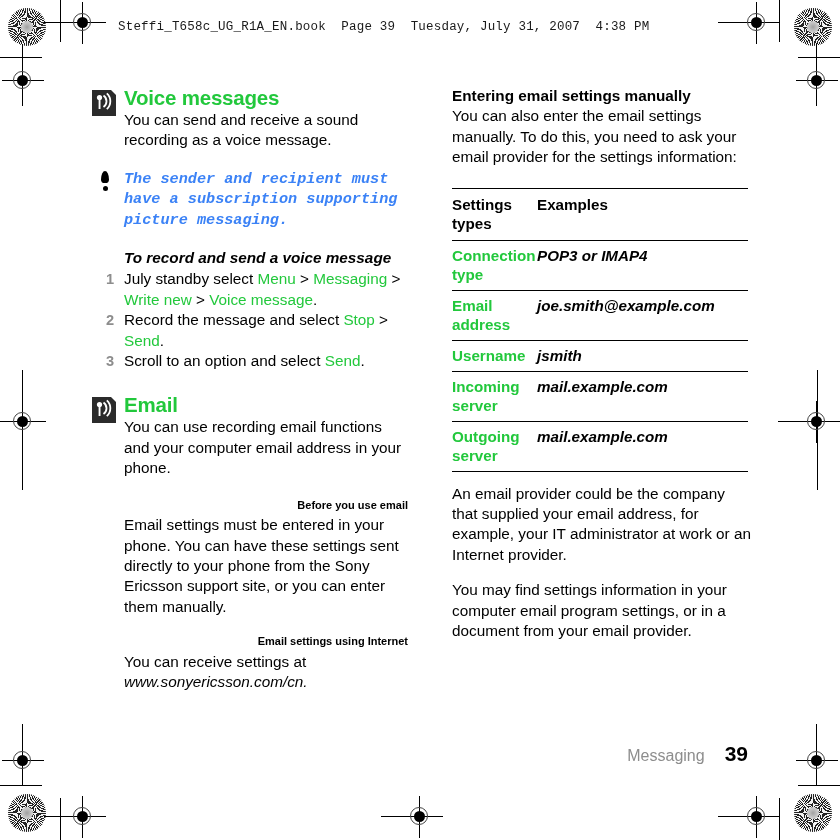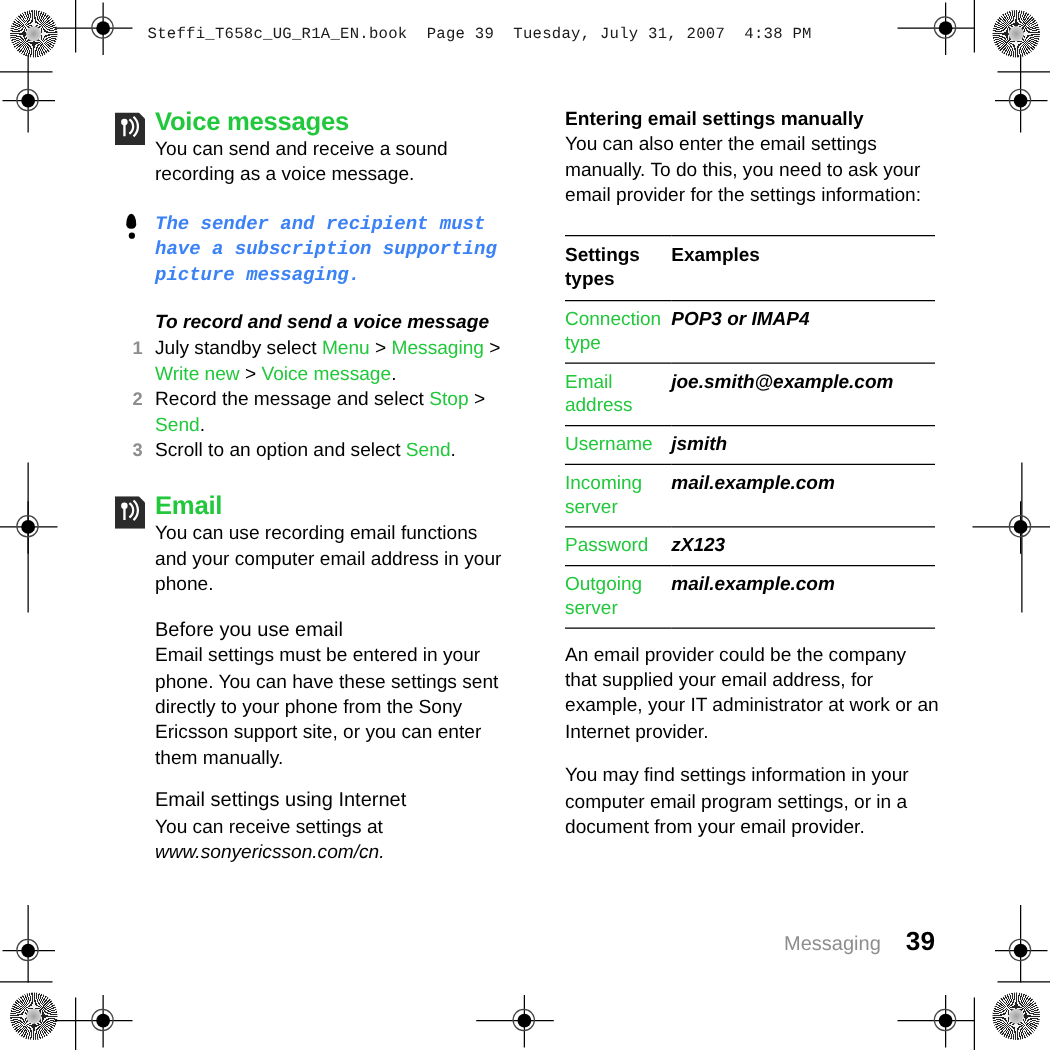--- a/index.html
+++ b/index.html
@@ -201,23 +201,24 @@
     top: 0;
     font-weight: bold;
     color: #8d8d8d;
     font-size: 14.6px;
   }
   .g { color: #22c83c; }
 
   h4.subhead {
     margin: 0;
     padding-left: 32px;
-    font-size: 16px;
-    font-weight: normal;
-    line-height: 20.4px;
+    font-size: 11px;
+    font-weight: bold;
+    line-height: 20.4px;
+    text-align: right;
   }
   .ital { font-style: italic; }
 
   
   h4.subhead-r {
     margin: 0;
     font-size: 15.3px;
     font-weight: bold;
     line-height: 20.4px;
   }
@@ -231,20 +232,21 @@
   }
   table.settings col.c1 { width: 85px; }
   table.settings col.c2 { width: 211px; }
   table.settings th,
   table.settings td {
     text-align: left;
     vertical-align: top;
     padding: 5px 0 6px 0;
     font-size: 15.2px;
     line-height: 19px;
+    font-weight: bold;
   }
   table.settings thead th {
     border-top: 1.6px solid #000;
     border-bottom: 1.6px solid #000;
     font-weight: bold;
     padding-top: 6px;
     padding-bottom: 7px;
   }
   table.settings tbody td {
     border-bottom: 1.4px solid #000;
@@ -461,24 +463,20 @@
         </tr>
         <tr>
           <td class="key">Username</td>
           <td class="val">jsmith</td>
         </tr>
         <tr>
           <td class="key">Incoming server</td>
           <td class="val">mail.example.com</td>
         </tr>
         <tr>
-          <td class="key">Password</td>
-          <td class="val">zX123</td>
-        </tr>
-        <tr>
           <td class="key">Outgoing server</td>
           <td class="val">mail.example.com</td>
         </tr>
       </tbody>
   </table>
 
   <div class="after-table">
     <p class="body">An email provider could be the company that supplied your email address, for example, your IT administrator at work or an Internet provider.</p>
     <p class="body">You may find settings information in your computer email program settings, or in a document from your email provider.</p>
   </div>

